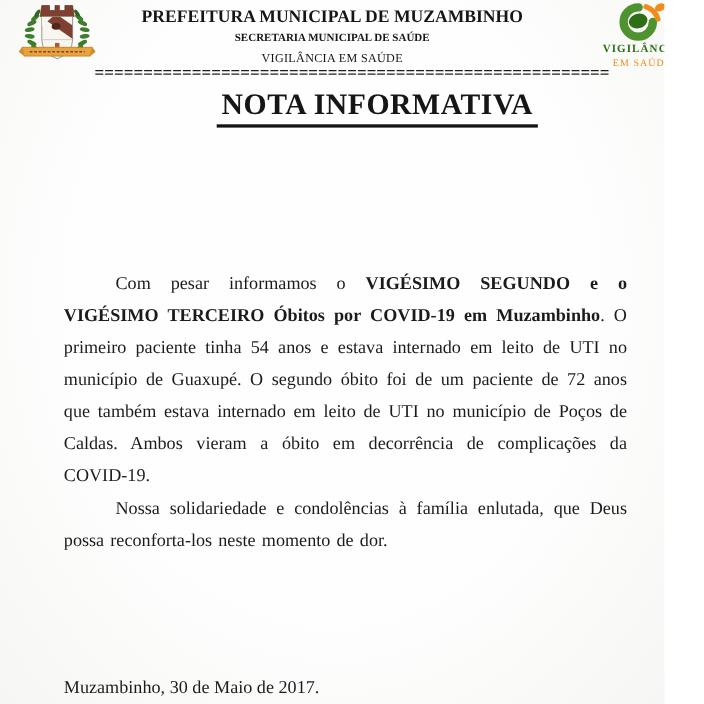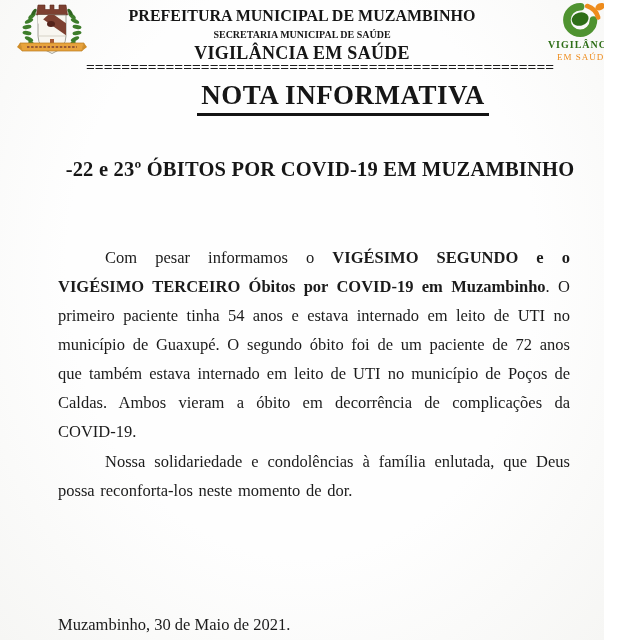--- a/index.html
+++ b/index.html
@@ -12,21 +12,21 @@
     overflow:hidden;
   }
   
   .crest{position:absolute;left:12px;top:2px;width:80px;height:56px;}
   .org{
     position:absolute;left:50%;top:6px;transform:translateX(-50%);
     width:400px;text-align:center;white-space:nowrap;
   }
   .org-line1{font-size:16px;font-weight:bold;line-height:19px;}
   .org-line2{font-size:10px;font-weight:bold;line-height:19px;}
-  .org-line3{font-size:18px;font-weight:bold;line-height:19px;letter-spacing:.3px;}
+  .org-line3{font-size:11px;font-weight:normal;line-height:19px;letter-spacing:.3px;}
   .health-logo{position:absolute;left:536px;top:1px;width:96px;text-align:center;}
   .health-logo svg{display:block;margin:0 auto;}
   .health-logo-line1{font-size:10px;font-weight:bold;color:#2e6e17;letter-spacing:1px;line-height:10px;margin-top:1px;}
   .health-logo-line2{font-size:9px;font-weight:normal;color:#ee8c1c;letter-spacing:1px;line-height:10px;margin-top:2px;}
   .separator{
     position:absolute;top:58px;left:86px;width:468px;height:17px;
     overflow:hidden;white-space:nowrap;
     font-weight:bold;font-size:15.5px;color:#1c1c1c;
   }
   
@@ -118,21 +118,20 @@
     <div class="health-logo-line1">VIGILÂNCIA</div>
     <div class="health-logo-line2">EM SAÚDE</div>
   </div>
 
   <div class="separator">======================================================================</div>
 
   <div class="title-row">
     <span class="title-inner">NOTA INFORMATIVA</span>
   </div>
 
-  <div class="subtitle">-22 e 23º ÓBITOS POR COVID-19 EM MUZAMBINHO</div>
 
   <p class="body-par par1"><span>Com pesar informamos o </span><strong>VIGÉSIMO SEGUNDO e o VIGÉSIMO TERCEIRO Óbitos por COVID-19 em Muzambinho</strong><span>. O primeiro paciente tinha 54 anos e estava internado em leito de UTI no município de Guaxupé. O segundo óbito foi de um paciente de 72 anos que também estava internado em leito de UTI no município de Poços de Caldas. Ambos vieram a óbito em decorrência de complicações da COVID-19.</span></p>
 
   <p class="body-par par2">Nossa solidariedade e condolências à família enlutada, que Deus possa reconforta-los neste momento de dor.</p>
 
-  <div class="dateline">Muzambinho, 30 de Maio de 2021.</div>
+  <div class="dateline">Muzambinho, 30 de Maio de 2017.</div>
 
 </div>
 
 </body></html>

